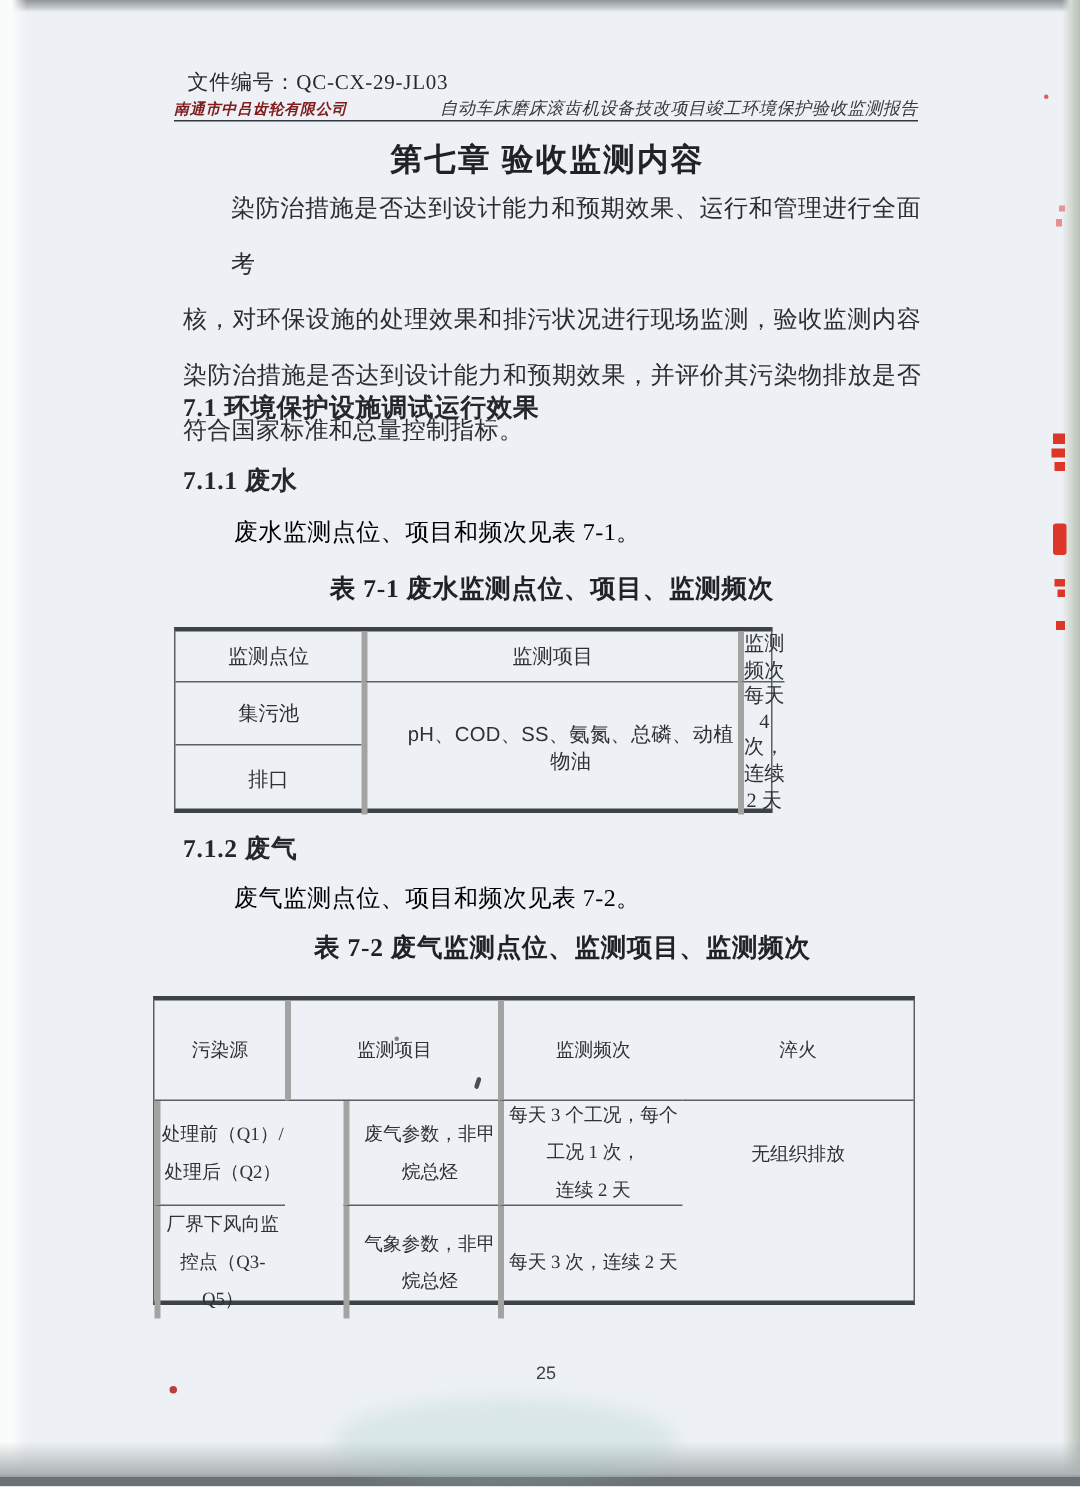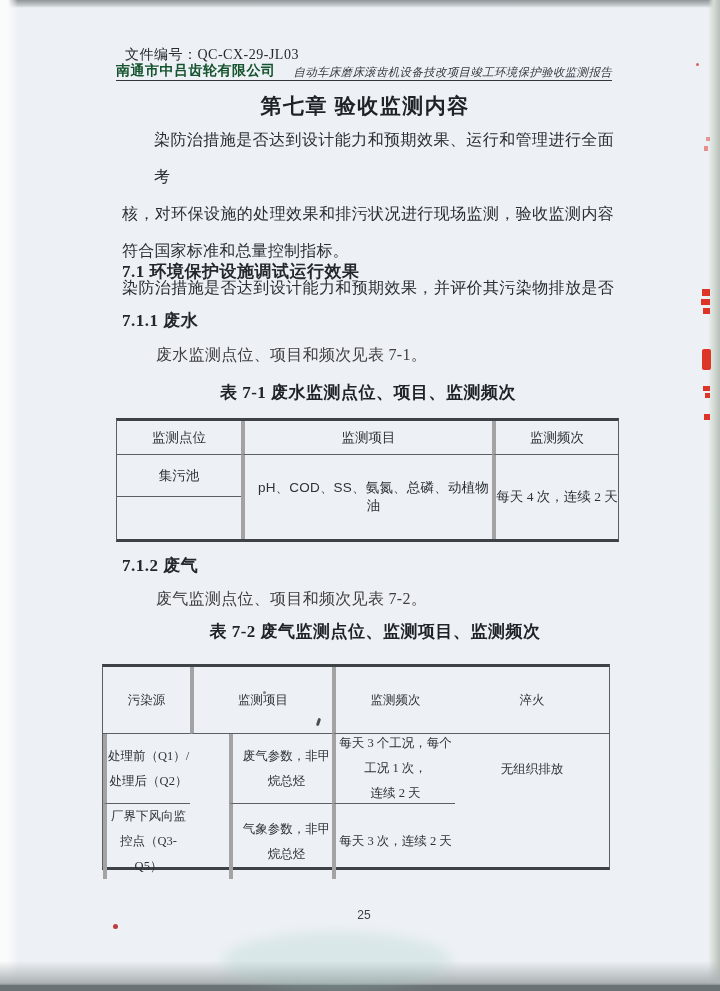--- a/index.html
+++ b/index.html
@@ -15,53 +15,53 @@
     background:linear-gradient(to left,#b7c0ba,#d6dbd5 55%,rgba(237,241,246,0));}
   .edge-bottom{position:absolute;left:0;bottom:0;width:720px;height:30px;
     background:linear-gradient(rgba(237,241,246,0),#aeb4b6 72%,#9aa1a3 78%,#6b7275 80%,#6b7275);}
   .smudge{position:absolute;left:222px;top:932px;width:230px;height:58px;border-radius:50%;
     background:rgba(150,196,185,0.22);filter:blur(6px);}
 
   
   .docnum{position:absolute;left:125px;top:46px;font-size:14px;font-weight:400;letter-spacing:.5px;color:#26292e;}
   .hdr{position:absolute;left:116px;top:62px;width:496px;height:18px;
     border-bottom:1.5px solid #33373c;display:flex;justify-content:space-between;align-items:flex-end;}
-  .company{font-size:14px;font-weight:700;color:#14532d;letter-spacing:.5px;}
+  .company{font-size:10px;font-weight:700;font-style:italic;color:#7f1d1d;letter-spacing:.5px;}
   .rpt{font-size:11.5px;font-style:italic;color:#363a40;letter-spacing:.3px;}
   .chapter{position:absolute;left:5px;top:92px;width:720px;margin:0;text-align:center;
     font-size:21px;font-weight:700;letter-spacing:1.5px;color:#1f2327;}
 
   
   .para{position:absolute;left:122px;top:121px;width:492px;font-size:16px;line-height:37px;letter-spacing:.2px;color:#2a2e33;}
   .para .ln{text-align:justify;text-align-last:justify;}
   .para .ln.first{padding-left:32px;}
   .para .ln.last{text-align-last:left;}
 
   
   .h-sec{position:absolute;left:122px;margin:0;font-size:17px;font-weight:700;color:#24282d;letter-spacing:.5px;}
   .h71{top:260px;} .h711{top:309px;} .h712{top:554px;}
-  .body-line{position:absolute;left:156px;font-size:16px;color:#404040;letter-spacing:.3px;}
+  .body-line{position:absolute;left:156px;font-size:16px;color:#000000;letter-spacing:.3px;}
   .p711{top:345px;} .p712{top:589px;}
   .caption{position:absolute;margin:0;text-align:center;font-size:17px;font-weight:700;color:#1f2327;letter-spacing:.5px;}
   .cap1{left:8px;top:381px;width:720px;}
   .cap2{left:15px;top:620px;width:720px;}
 
   
   .tbl{position:absolute;box-sizing:border-box;display:grid;
     border-top:3px solid #3d4247;border-bottom:3px solid #3d4247;
     border-left:1px solid #5a6066;border-right:1px solid #5a6066;background:transparent;}
   .cell{display:flex;align-items:center;justify-content:center;text-align:center;color:#2e3237;}
   .bl{border-left:4px solid #a3a3a3;}
   .bb{border-bottom:1px solid #5a6066;}
 
-  .t1{left:116px;top:418px;width:503px;height:124px;
+  .t1{left:116px;top:418px;width:399px;height:124px;
     grid-template-columns:124px 251px auto;grid-template-rows:34px 42px auto;font-size:13.5px;}
   .t1 .h1{grid-area:1/1;} .t1 .h2{grid-area:1/2;} .t1 .h3{grid-area:1/3;}
   .t1 .site1{grid-area:2/1;} .t1 .site2{grid-area:3/1;}
-  .t1 .items{grid-column:2;grid-row:2/4;justify-content:flex-start;padding-left:10px;
+  .t1 .items{grid-column:2;grid-row:2/4;justify-content:flex-start;padding-left:24px;
     font-family:"Liberation Sans","DejaVu Sans",sans-serif;font-size:13.5px;letter-spacing:.2px;}
   .t1 .freq{grid-column:3;grid-row:2/4;font-size:13.5px;}
 
   .t2{left:102px;top:664px;width:508px;height:206px;
     grid-template-columns:87px 142px 123px auto;grid-template-rows:67px 70px auto;font-size:12.5px;}
   .t2 .cell{line-height:25px;}
   .t2 .items{justify-content:flex-start;padding-left:8px;margin-left:39px;}
   .twoline div{line-height:25px;}
 
   
@@ -101,36 +101,37 @@
   <div class="hdr">
     <span class="company">南通市中吕齿轮有限公司</span>
     <span class="rpt">自动车床磨床滚齿机设备技改项目竣工环境保护验收监测报告</span>
   </div>
 
   <h1 class="chapter">第七章  验收监测内容</h1>
 
   <div class="para">
     <div class="ln first">染防治措施是否达到设计能力和预期效果、运行和管理进行全面考</div>
     <div class="ln">核，对环保设施的处理效果和排污状况进行现场监测，验收监测内容</div>
+    <div class="ln">染防治措施是否达到设计能力和预期效果，并评价其污染物排放是否</div>
     <div class="ln last">符合国家标准和总量控制指标。</div>
-    <div class="ln">染防治措施是否达到设计能力和预期效果，并评价其污染物排放是否</div>
   </div>
 
   <h2 class="h-sec h71">7.1 环境保护设施调试运行效果</h2>
   <h3 class="h-sec h711">7.1.1 废水</h3>
   <div class="body-line p711">废水监测点位、项目和频次见表 7-1。</div>
   <h4 class="caption cap1">表 7-1 废水监测点位、项目、监测频次</h4>
 
   <div class="tbl t1">
     <div class="cell h1 bb">监测点位</div>
     <div class="cell h2 bl bb">监测项目</div>
     <div class="cell h3 bl bb">监测频次</div>
     <div class="cell site1 bb">集污池</div>
     <div class="cell items bl">pH、COD、SS、氨氮、总磷、动植物油</div>
     <div class="cell freq bl">每天 4 次，连续 2 天</div>
+    <div class="cell site2">排口</div>
   </div>
 
   <h3 class="h-sec h712">7.1.2 废气</h3>
   <div class="body-line p712">废气监测点位、项目和频次见表 7-2。</div>
   <h4 class="caption cap2">表 7-2  废气监测点位、监测项目、监测频次</h4>
 
   <div class="tbl t2">
     <div class="cell bb">污染源</div>
     <div class="cell bl bb">监测项目</div>
     <div class="cell bl bb">监测频次</div>

